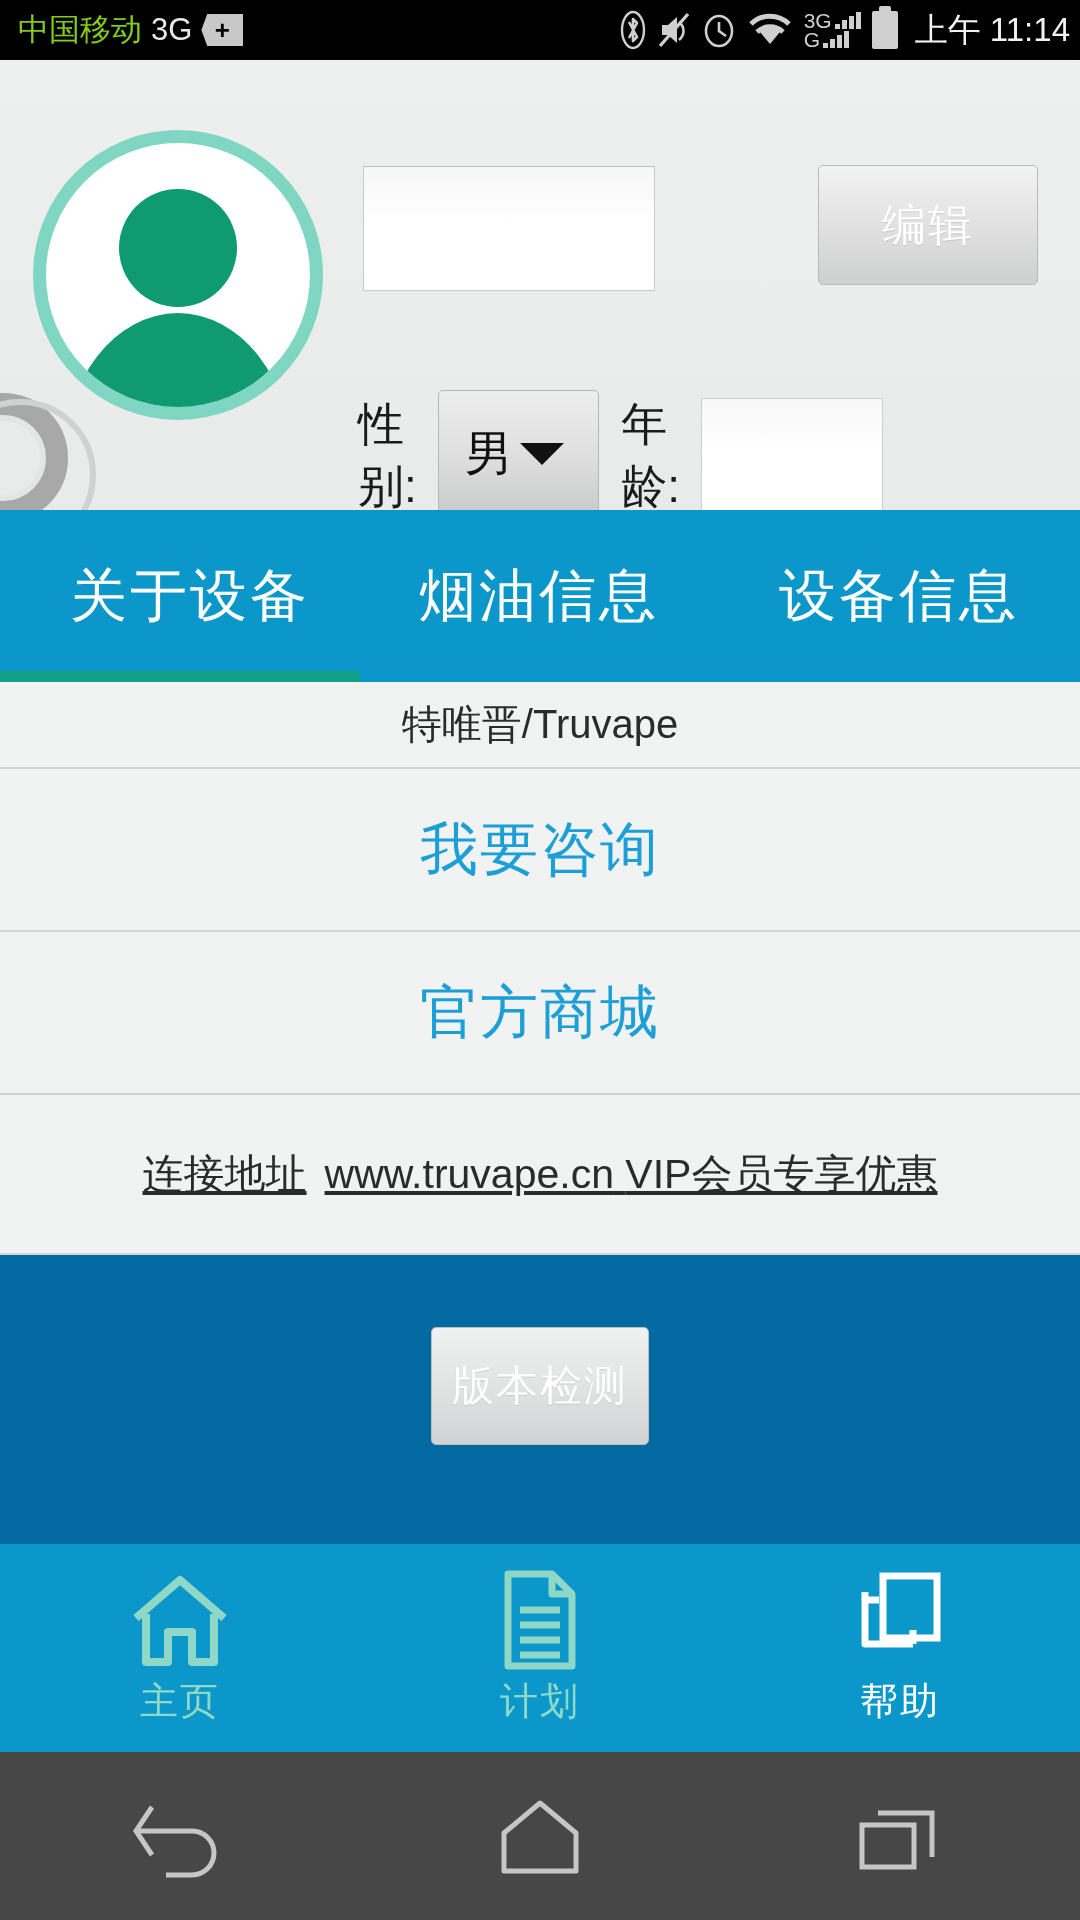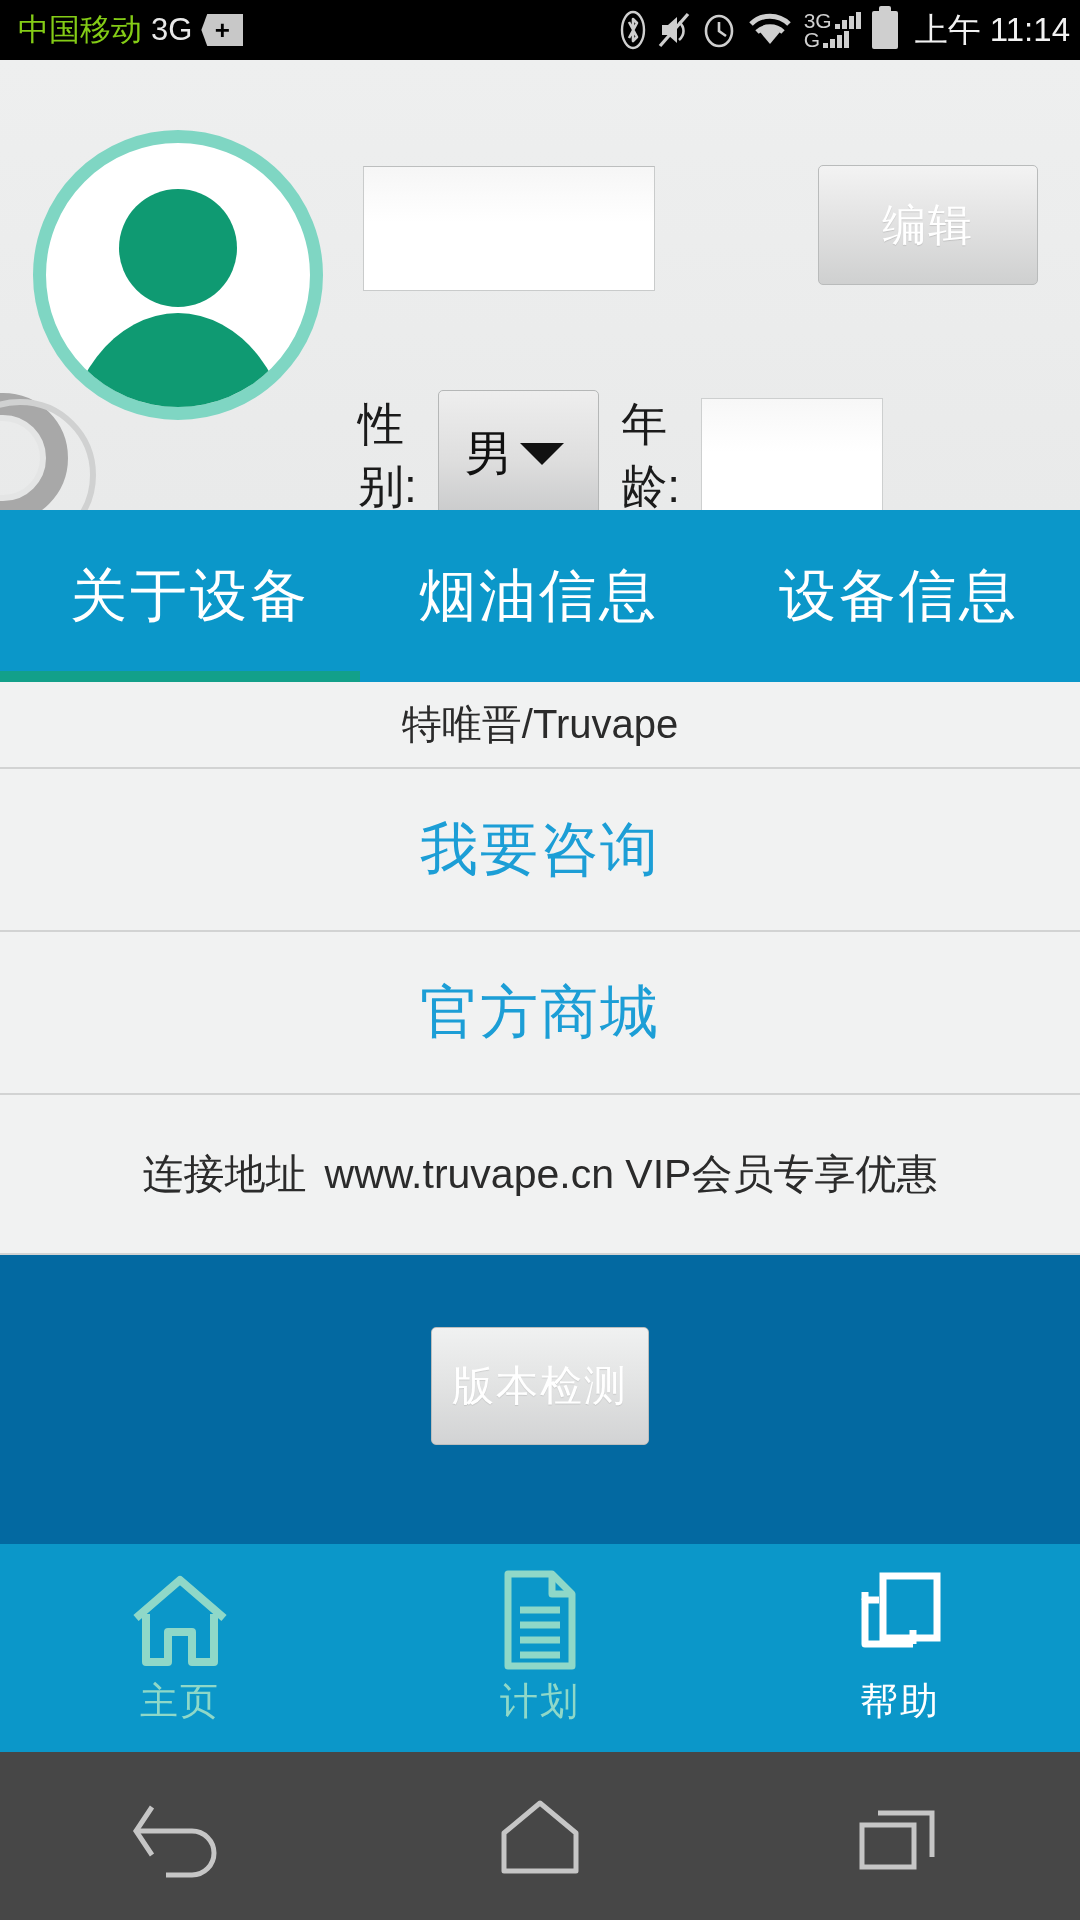--- a/index.html
+++ b/index.html
@@ -140,21 +140,21 @@
   .row{
     border-bottom:2px solid #d2d3d3;
     display:flex; align-items:center; justify-content:center;
     position:relative;
   }
   .row-brand{ height:87px; }
   .row-brand .txt{ font-size:40px; color:#2b2b2b; }
   .row-link{ height:163px; }
   .row-link .txt{ font-size:58px; color:#1c9ed6; letter-spacing:2px; }
   .row-note{ height:160px; }
-  .row-note .txt{ font-size:41px; color:#2b2b2b; letter-spacing:0px; }
+  .row-note .txt{ font-size:41px; color:#2b2b2b; letter-spacing:0px;text-decoration:underline; }
   .row-note .txt .sp{ display:inline-block; width:18px; }
 
   .btn-zone{ background:#0369a1; }
   .gbtn{
     width:218px;height:118px; margin:0 auto;
     background:linear-gradient(180deg,#f0f1f1 0%,#e2e3e3 50%,#d2d3d4 100%);
     border:1px solid #bcbebe; border-radius:5px;
     color:#ffffff; font-size:42px; letter-spacing:2px;
     display:flex;align-items:center;justify-content:center;
     text-shadow:0 1px 1px rgba(0,0,0,.10);

